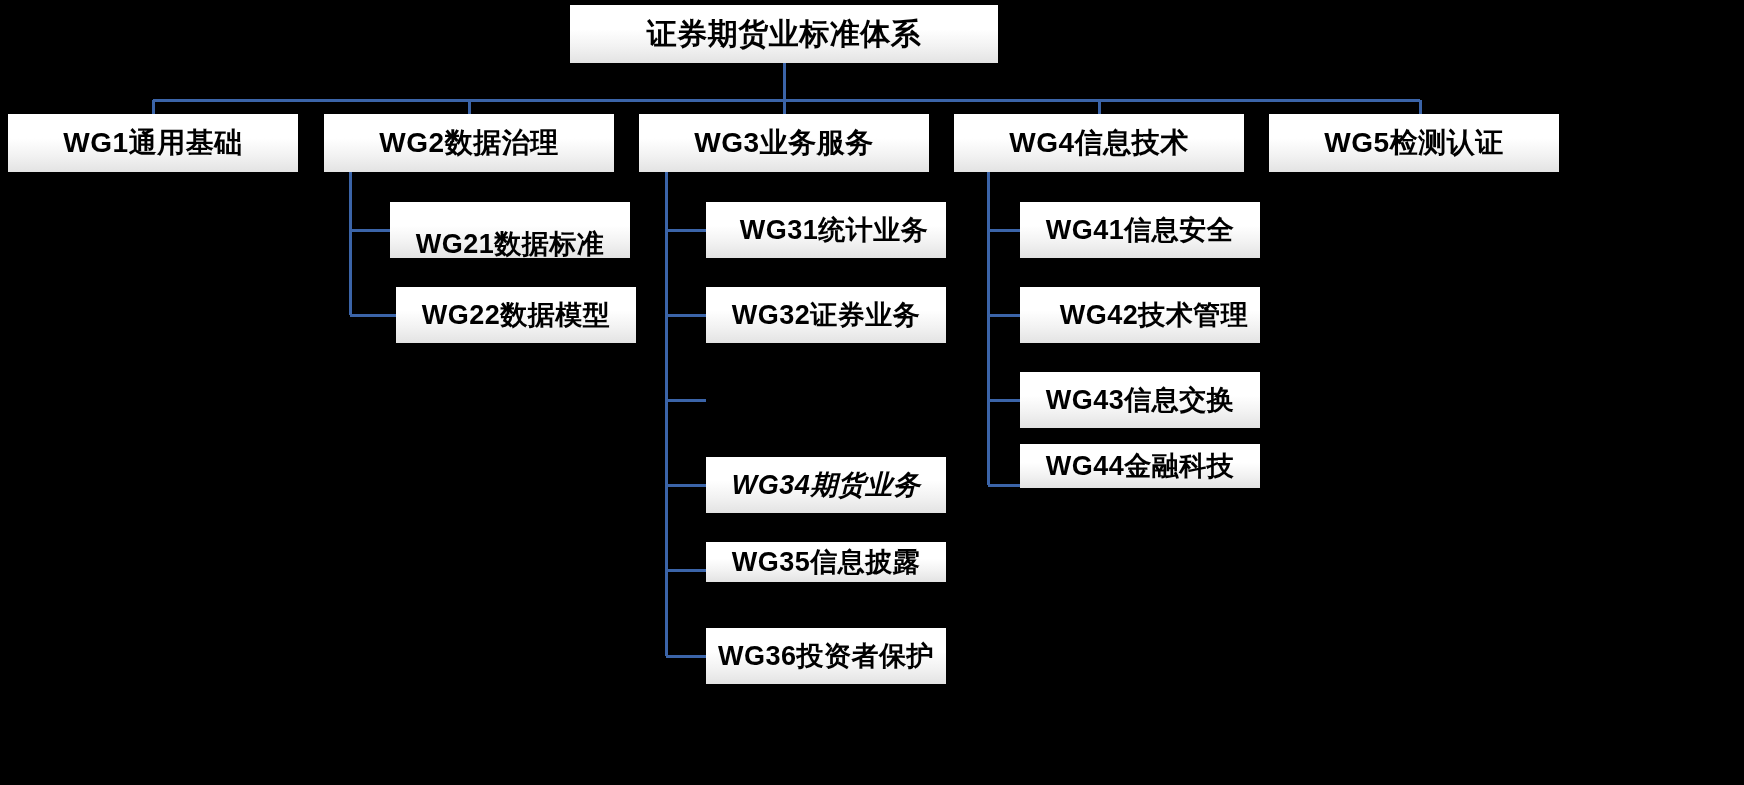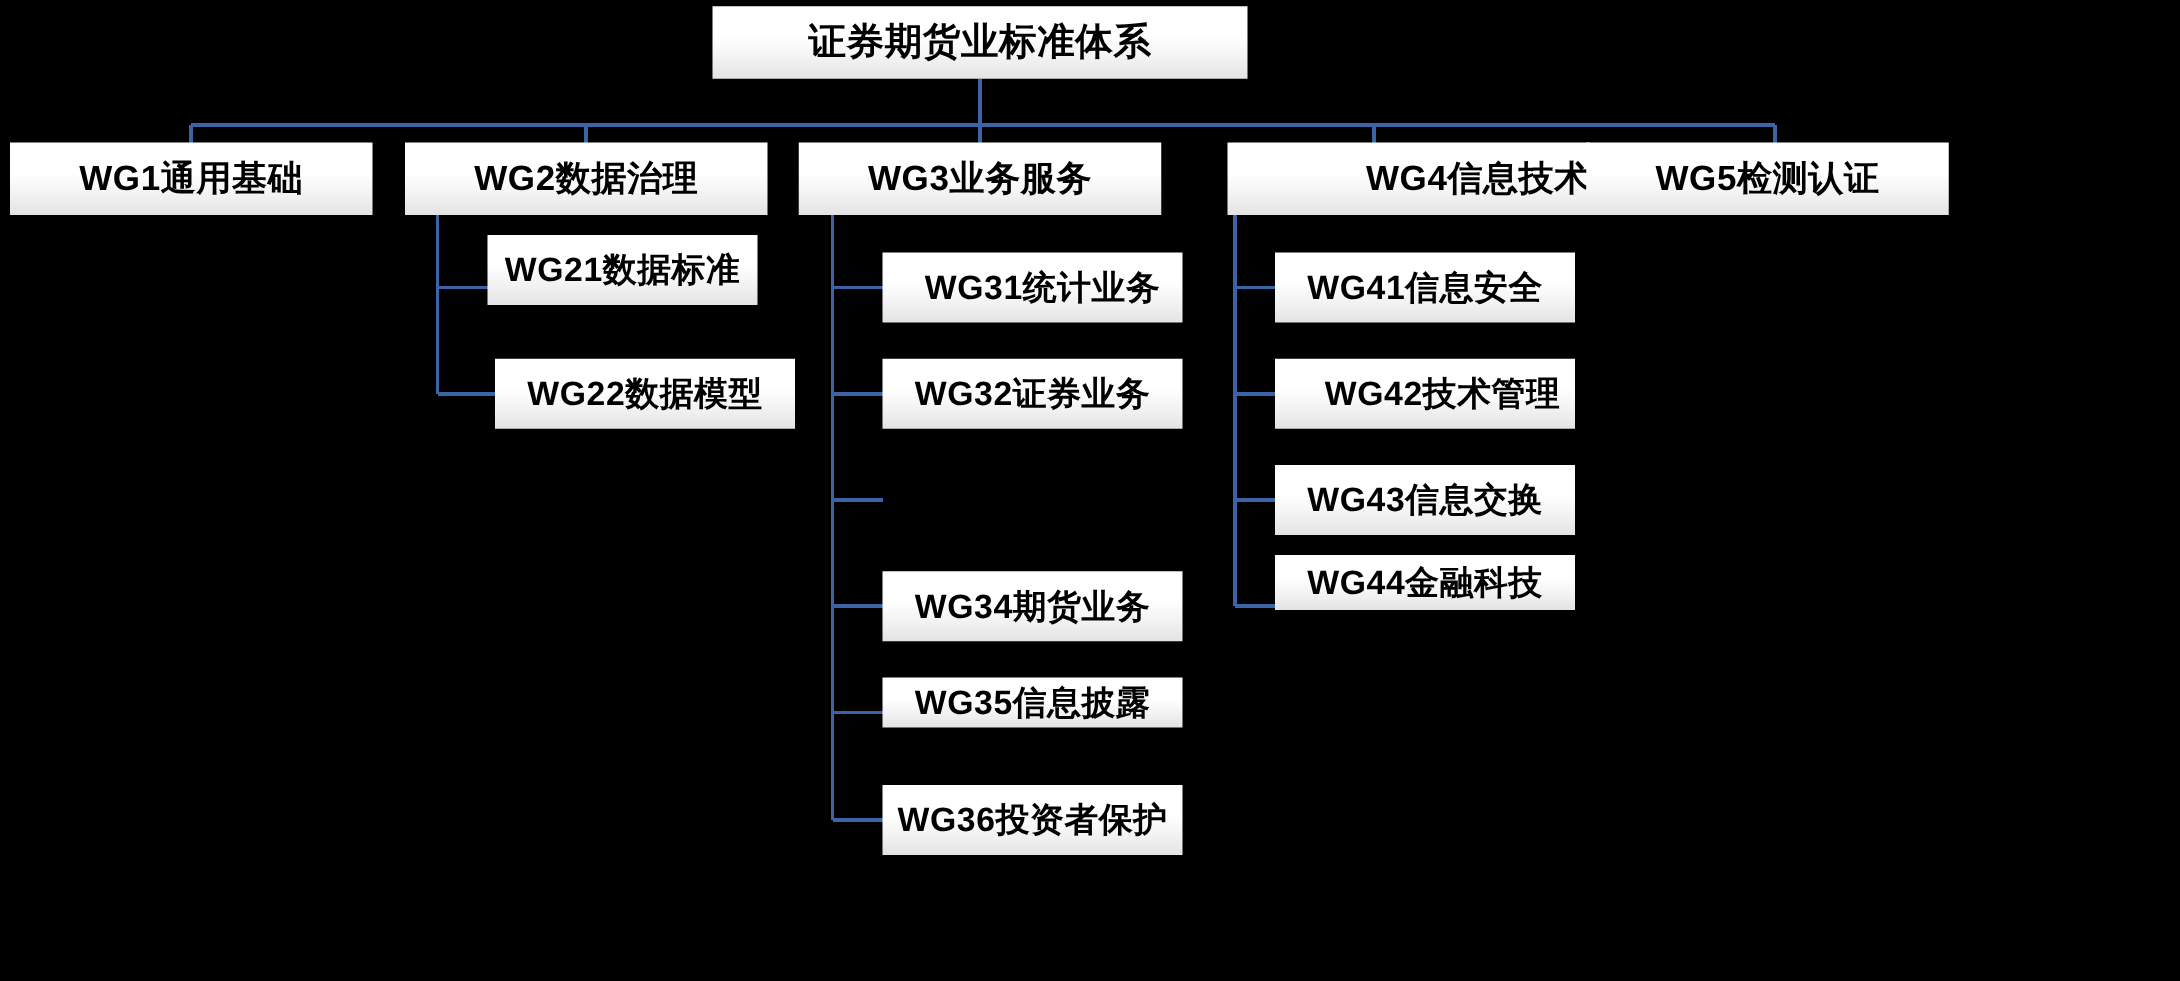--- a/index.html
+++ b/index.html
@@ -94,41 +94,41 @@
 
   <div class="node level1" style="left:8px; top:114px; width:290px; height:58px;">
     <span class="node-label">WG1通用基础</span>
   </div>
   <div class="node level1" style="left:324px; top:114px; width:290px; height:58px;">
     <span class="node-label">WG2数据治理</span>
   </div>
   <div class="node level1" style="left:639px; top:114px; width:290px; height:58px;">
     <span class="node-label">WG3业务服务</span>
   </div>
-  <div class="node level1" style="left:982px; top:114px; width:290px; height:58px;justify-content:flex-end;">
+  <div class="node level1" style="left:954px; top:114px; width:290px; height:58px;">
     <span class="node-label">WG4信息技术</span>
   </div>
   <div class="node level1" style="left:1269px; top:114px; width:290px; height:58px;">
     <span class="node-label">WG5检测认证</span>
   </div>
 
-  <div class="node level2" style="left:390px; top:188px; width:216px; height:56px;">
+  <div class="node level2" style="left:390px; top:202px; width:240px; height:56px;align-items:flex-end;">
     <span class="node-label">WG21数据标准</span>
   </div>
   <div class="node level2" style="left:396px; top:287px; width:240px; height:56px;">
     <span class="node-label">WG22数据模型</span>
   </div>
 
   <div class="node level2" style="left:706px; top:202px; width:240px; height:56px;padding-left:16px;">
     <span class="node-label">WG31统计业务</span>
   </div>
   <div class="node level2" style="left:706px; top:287px; width:240px; height:56px;">
     <span class="node-label">WG32证券业务</span>
   </div>
-  <div class="node level2" style="left:706px; top:457px; width:240px; height:56px;">
+  <div class="node level2" style="left:706px; top:457px; width:240px; height:56px;font-style:italic;">
     <span class="node-label">WG34期货业务</span>
   </div>
   <div class="node level2" style="left:706px; top:542px; width:240px; height:40px;text-align:right;">
     <span class="node-label">WG35信息披露</span>
   </div>
   <div class="node level2" style="left:706px; top:628px; width:240px; height:56px;">
     <span class="node-label">WG36投资者保护</span>
   </div>
 
   <div class="node level2" style="left:1020px; top:202px; width:240px; height:56px;">

